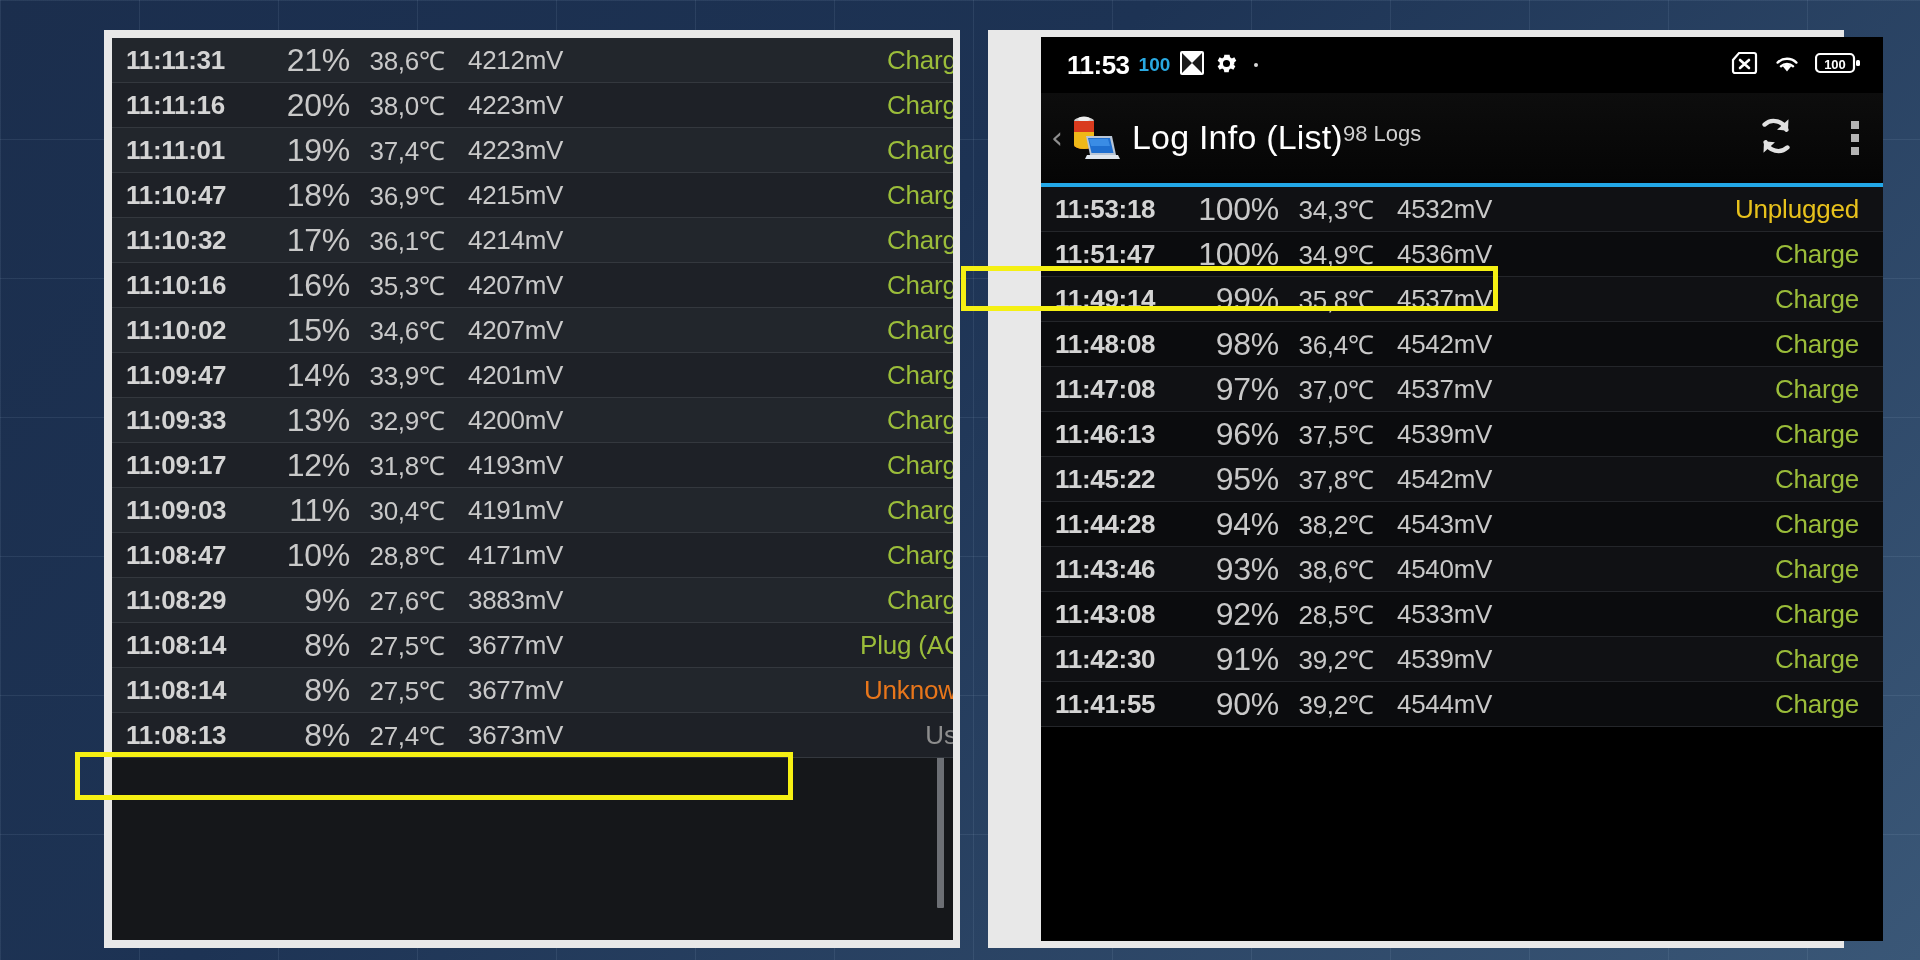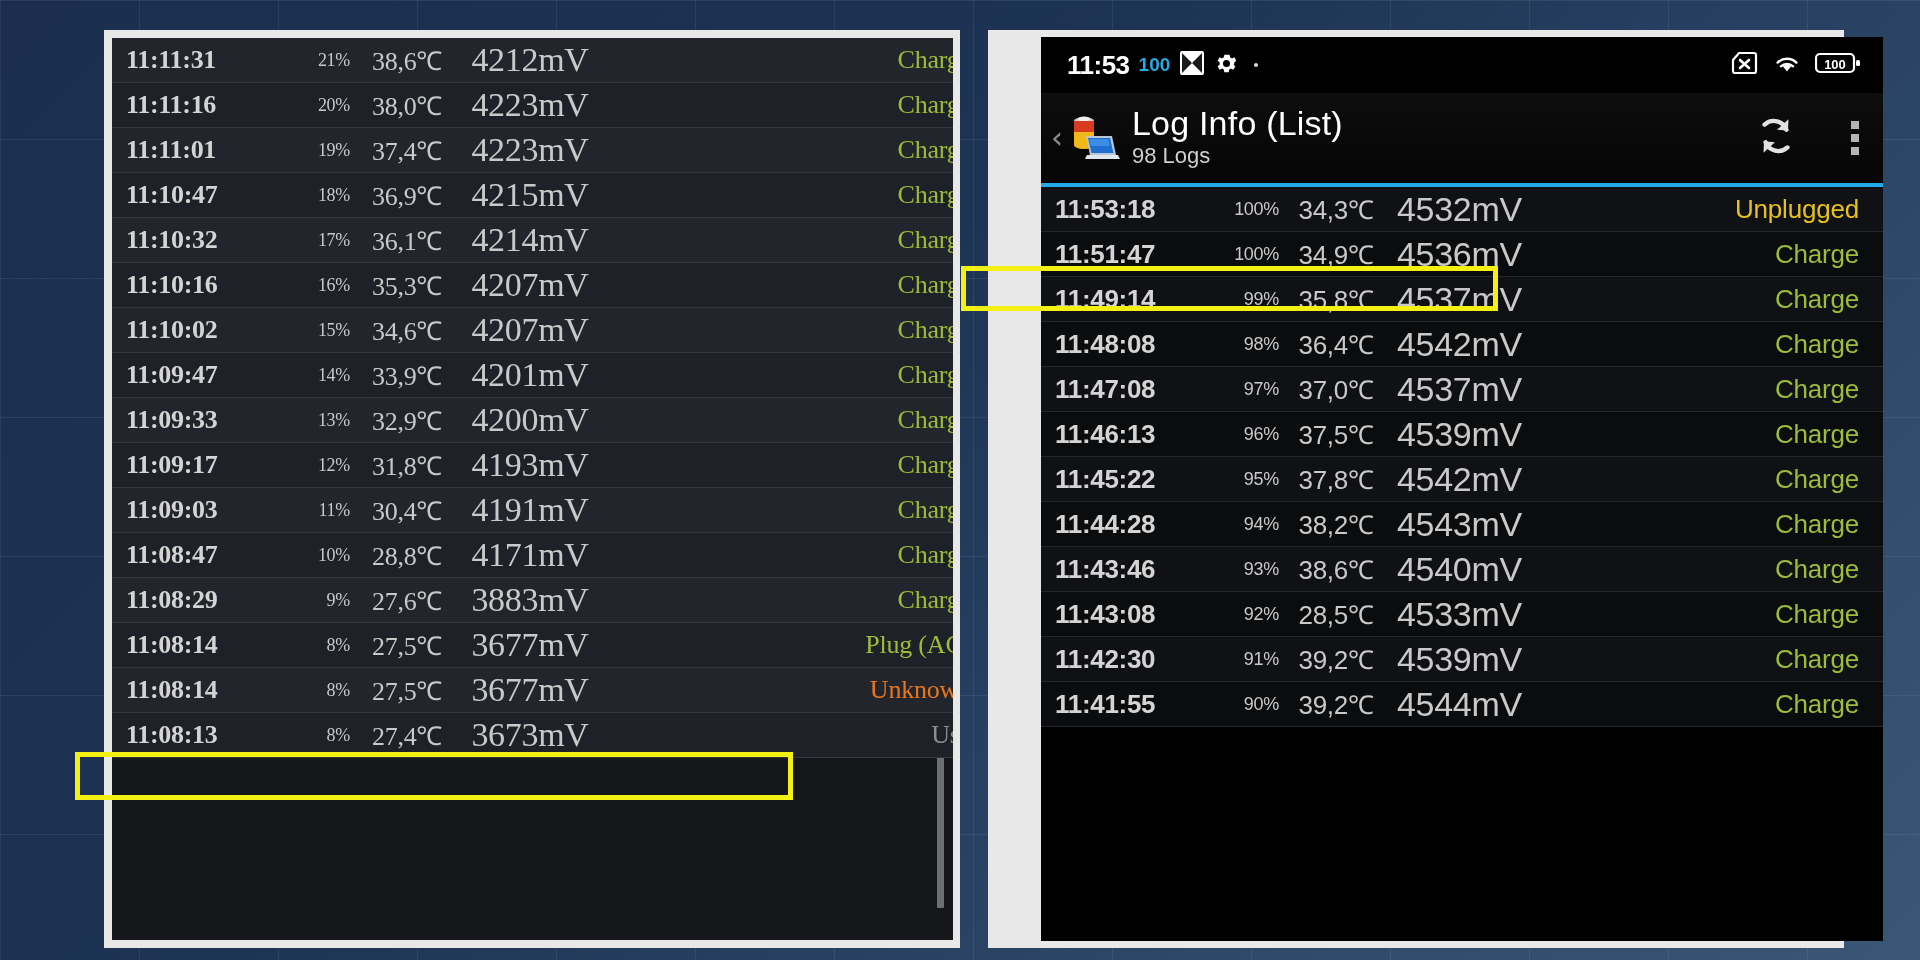--- a/index.html
+++ b/index.html
@@ -114,21 +114,21 @@
     position: relative;
   }
   .back-caret {
     color: #8e8e8e;
     font-size: 30px;
     line-height: 1;
     margin-right: 1px;
     font-family: "DejaVu Sans", sans-serif;
   }
   .app-icon { width: 56px; height: 56px; flex: none; margin-right: 12px; }
-  .titles { display: flex; flex-direction: column; justify-content: flex-end; }
+  .titles { display: flex; flex-direction: row; justify-content: flex-end; }
   .app-title {
     color: #ffffff;
     font-size: 34px;
     font-weight: normal;
     line-height: 1.05;
     letter-spacing: 0.2px;
   }
   .app-sub {
     color: #cfcfcf;
     font-size: 22px;
@@ -169,54 +169,54 @@
   .log-rows { flex: 1; overflow: hidden; position: relative; }
 
   .row {
     height: 45px;
     display: flex;
     align-items: center;
     border-bottom: 1px solid #2b2e33;
     position: relative;
     white-space: nowrap;
   }
-  .left-list .row { background: #22262c; border-bottom: 1px solid #34383e; font-family: Liberation Serif, serif; }
+  .left-list .row { background: #22262c; border-bottom: 1px solid #34383e; }
   .left-list .row:nth-child(even) { background: #1e2127; }
   .phone .row { background: #0b0c0e; border-bottom: 1px solid #24262a; }
   .phone .row:nth-child(even) { background: #101114; }
 
   .c-time {
     color: #d4d4d4;
     font-size: 26px;
     font-weight: bold;
     width: 152px;
     text-align: left;
     padding-left: 14px;
     letter-spacing: -0.3px;
   }
   .c-pct {
     color: #c9c9c9;
-    font-size: 18px;
+    font-size: 32px;
     width: 86px;
     text-align: right;
     letter-spacing: -0.3px;
   }
   .c-temp {
     color: #c9c9c9;
     font-size: 26px;
     width: 118px;
     text-align: center;
     padding-right: 4px;
     letter-spacing: -0.3px;
   }
   .c-mv {
     color: #c9c9c9;
-    font-size: 34px;
+    font-size: 26px;
     width: 124px;
-    text-align: center;
+    text-align: left;
     letter-spacing: -0.3px;
   }
   .c-state {
     margin-left: auto;
     font-size: 26px;
     padding-right: 24px;
     letter-spacing: -0.2px;
   }
   .st-charge    { color: #9bbd3a; }
   .st-unplugged { color: #e8c21c; }

